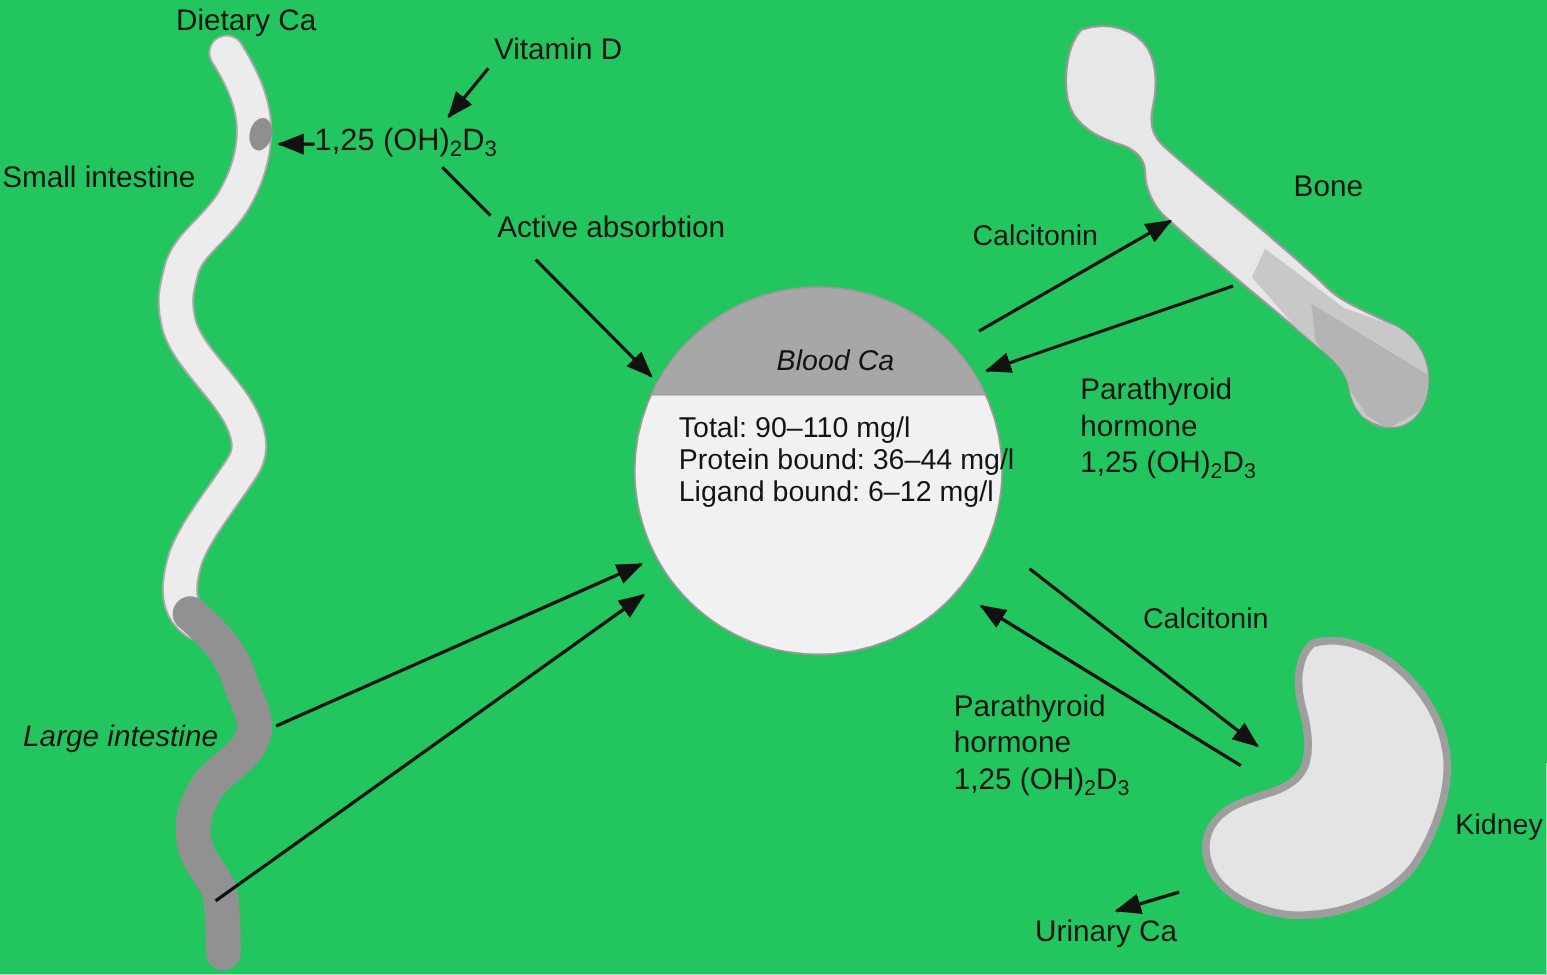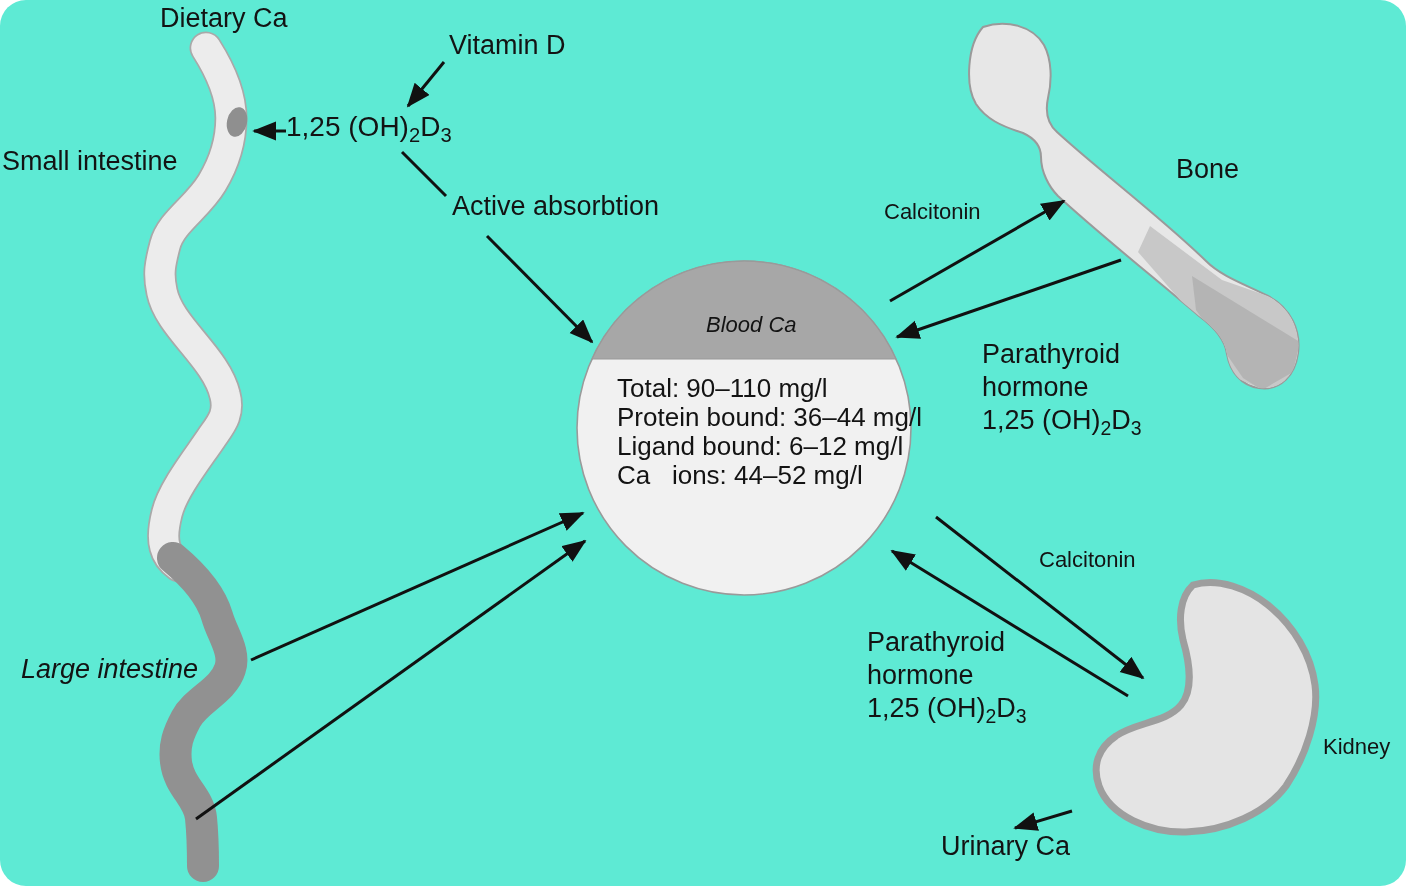--- a/index.html
+++ b/index.html
@@ -1,33 +1,32 @@
 <!DOCTYPE html>
 <html><head>
 <meta charset="utf-8">
 <style>
   html,body{margin:0;padding:0;background:#fff;}
   .canvas{
     position:relative;
     width:1406px;height:886px;
-    background:#5eead4;
+    background:#22c55e;
     font-family:"Liberation Sans","DejaVu Sans",sans-serif;
     color:#111;
     overflow:hidden;
-    border-radius:26px;
   }
   .canvas svg{position:absolute;left:0;top:0;}
   .lbl{
     position:absolute;
     font-size:27px;
     line-height:1.08;
     white-space:nowrap;
     color:#131313;
   }
-  .lbl26{font-size:22px;}
+  .lbl26{font-size:26px;}
   .lbl28{font-size:28px;}
   .values{position:absolute;font-size:26px;color:#131313;}
   .values .vline{line-height:29px;white-space:pre;}
   .multiline .mline{line-height:33px;white-space:nowrap;}
   .sub{font-size:72%;vertical-align:-0.30em;letter-spacing:0;}
 </style>
 </head>
 <body>
 
 <div class="canvas">
@@ -107,21 +106,20 @@
   <div class="lbl" style="left:2px;top:147px;">Small intestine</div>
 
   <div class="lbl" style="left:452px;top:192px;">Active absorbtion</div>
 
   <div class="lbl lbl26" style="left:706px;top:313px;font-style:italic;">Blood Ca</div>
 
   <div class="values" style="left:617px;top:374px;">
     <div class="vline">Total: 90–110 mg/l</div>
     <div class="vline">Protein bound: 36–44 mg/l</div>
     <div class="vline">Ligand bound: 6–12 mg/l</div>
-    <div class="vline">Ca   ions: 44–52 mg/l</div>
   </div>
 
   <div class="lbl lbl26" style="left:884px;top:200px;">Calcitonin</div>
 
   <div class="lbl" style="left:1176px;top:155px;">Bone</div>
 
   <div class="lbl multiline" style="left:982px;top:338px;">
     <div class="mline">Parathyroid</div>
     <div class="mline">hormone</div>
     <div class="mline"><span>1,25 (OH)</span><span class="sub">2</span><span>D</span><span class="sub">3</span></div>

